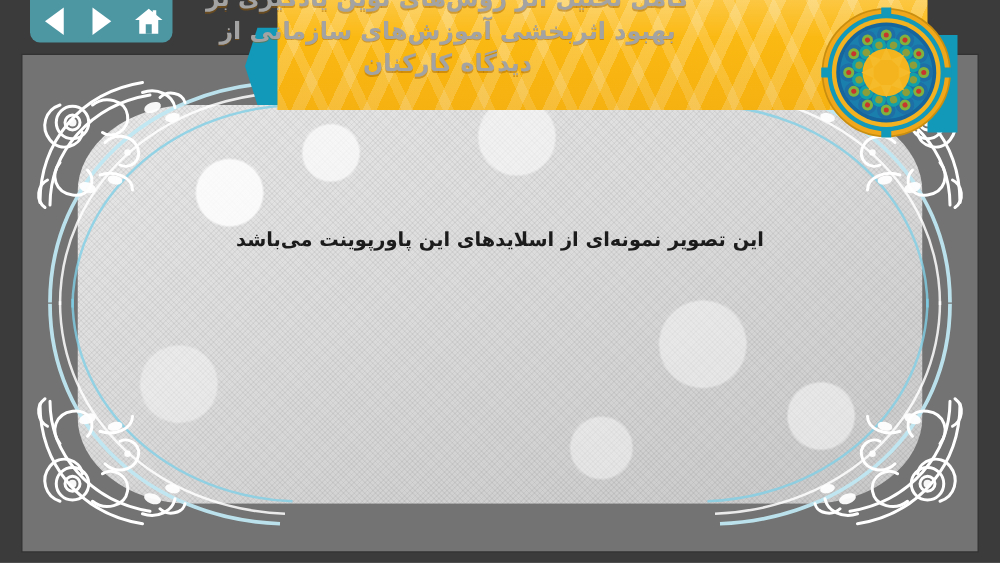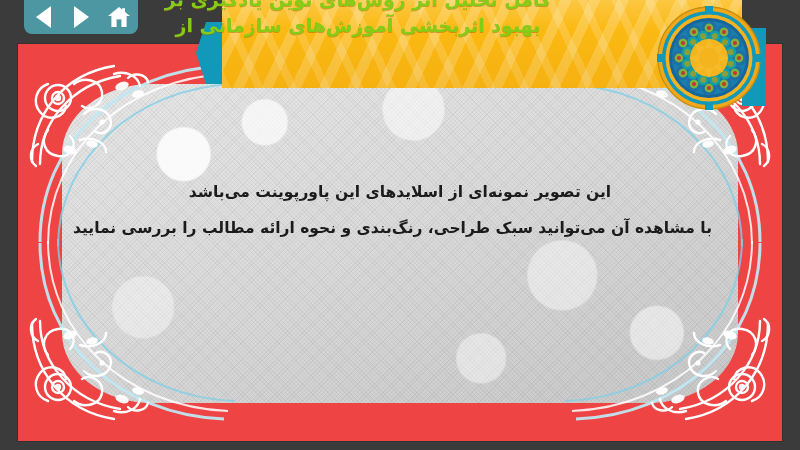--- a/index.html
+++ b/index.html
@@ -20,21 +20,21 @@
     display:flex;align-items:flex-end;justify-content:space-around;
     padding-bottom:4px;box-sizing:border-box;z-index:40;
   }
   .navicon{width:26px;height:26px;display:flex;align-items:center;justify-content:center;cursor:pointer;}
   .tri-left{width:0;height:0;border-top:11px solid transparent;border-bottom:11px solid transparent;border-right:15px solid #ffffff;}
   .tri-right{width:0;height:0;border-top:11px solid transparent;border-bottom:11px solid transparent;border-left:15px solid #ffffff;}
 
   
   #slide{
     position:absolute;left:18px;top:44px;width:764px;height:397px;
-    background:#ef4444;
+    background:#737373;
     box-shadow:0 0 0 1px rgba(0,0,0,.15);
     overflow:hidden;
   }
   
   #panel{
     position:absolute;left:44px;top:40px;right:44px;bottom:38px;
     background:
       radial-gradient(circle at 18% 22%, rgba(255,255,255,.85) 0 26px, rgba(255,255,255,0) 28px),
       radial-gradient(circle at 30% 12%, rgba(255,255,255,.70) 0 22px, rgba(255,255,255,0) 24px),
       radial-gradient(circle at 52% 8%,  rgba(255,255,255,.55) 0 30px, rgba(255,255,255,0) 32px),
@@ -82,21 +82,21 @@
   #bannerGloss{
     position:absolute;left:0;right:0;top:0;height:100px;
     background:linear-gradient(180deg, rgba(255,255,255,.28) 0%, rgba(255,255,255,0) 42%, rgba(210,130,0,.14) 100%);
   }
   #titleWrap{
     position:absolute;left:0;right:84px;top:-14px;
     text-align:center;direction:rtl;
     z-index:32;
   }
   .title-line{
-    color:#84cc16;font-size:19px;line-height:26px;font-weight:bold;
+    color:#a3a3a3;font-size:19px;line-height:26px;font-weight:bold;
     white-space:nowrap;
     text-shadow:0 1px 0 rgba(160,95,0,.45);
   }
 
   
   #ribbonTail{
     position:absolute;left:196px;top:22px;width:46px;height:62px;z-index:29;
   }
 
   
@@ -240,39 +240,39 @@
         <ellipse cx="120" cy="50" rx="6" ry="3.5" transform="rotate(-14 120 50)"></ellipse>
         <ellipse cx="52" cy="106" rx="7" ry="4" transform="rotate(18 52 106)"></ellipse>
         <ellipse cx="74" cy="100" rx="6" ry="3.5" transform="rotate(12 74 100)"></ellipse>
         <circle cx="40" cy="54" r="3.2"></circle>
         <circle cx="84" cy="78" r="2.6"></circle>
       </g>
     </svg>
 
     <div id="body">
       <div class="body-line">این تصویر نمونه‌ای از اسلایدهای این پاورپوینت می‌باشد</div>
-      <div class="body-line">با مشاهده آن می‌توانید سبک طراحی، رنگ‌بندی و نحوه ارائه مطالب را بررسی نمایید</div>
     </div>
   </div>
 
   <div id="rightStrip"></div>
 
   <svg id="ribbonTail" viewBox="0 0 46 62">
     <polygon points="46,0 46,62 10,62 0,31 10,0" fill="#1298b8"></polygon>
   </svg>
 
   <div id="banner">
     <div class="chev"></div>
     <div class="chev2"></div>
     <div id="bannerGloss"></div>
   </div>
 
   <div id="titleWrap">
     <div class="title-line">کامل تحلیل اثر روش‌های نوین یادگیری بر</div>
     <div class="title-line">بهبود اثربخشی آموزش‌های سازمانی از</div>
+    <div class="title-line">دیدگاه کارکنان</div>
   </div>
 
   <svg id="medallion" viewBox="0 0 104 104">
     <defs>
       <g id="petal">
         <circle cx="0" cy="-30" r="7.4" fill="#1d6fa5"></circle>
         <circle cx="0" cy="-30" r="4.4" fill="#7fb23f"></circle>
         <circle cx="0" cy="-30" r="2" fill="#c8352e"></circle>
       </g>
       <g id="petal2">

